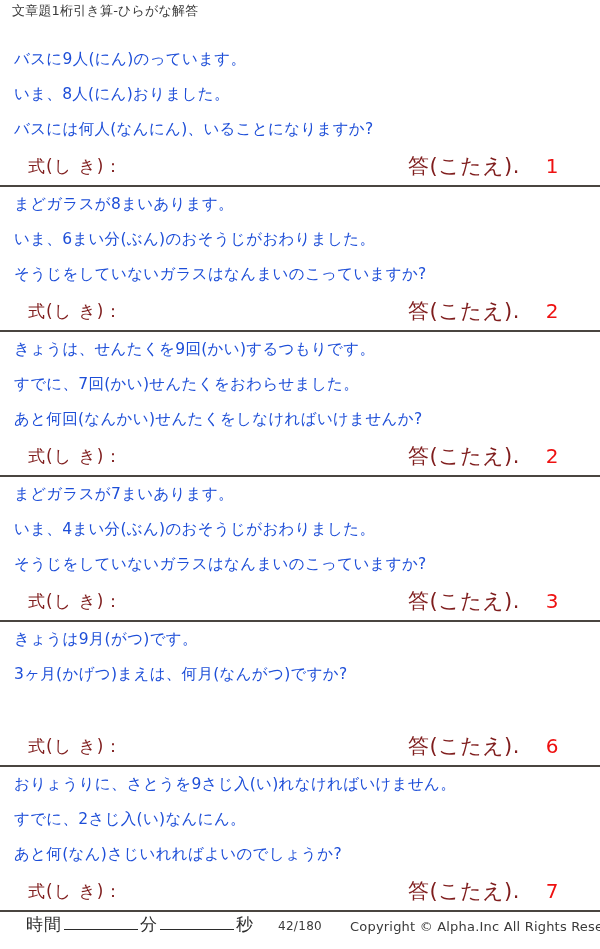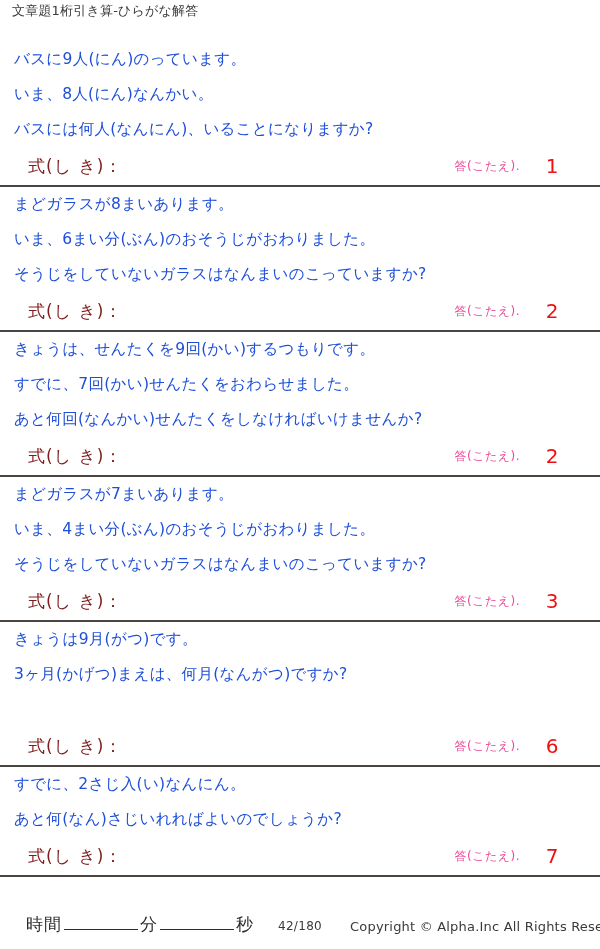--- a/index.html
+++ b/index.html
@@ -76,23 +76,23 @@
     color: #7f1d1d;
     width: 110px;
     flex: 0 0 auto;
     padding-left: 14px;
     box-sizing: border-box;
   }
   .shiki-space {
     flex: 1 1 auto;
   }
   .kotae-label {
-    font-size: 12px;
+    font-size: 21px;
     letter-spacing: 0.5px;
-    color: #ec4899;
+    color: #7f1d1d;
     flex: 0 0 auto;
     white-space: nowrap;
     margin-left: 12px;
   }
   .answer-value {
     flex: 0 0 auto;
     width: 72px;
     text-align: center;
     font-size: 20px;
     color: #ee1111;
@@ -156,21 +156,21 @@
 <body>
 
 <div class="page">
 
   <div class="doc-title">文章題1桁引き算-ひらがな解答</div>
 
   <div class="problems">
 
     <div class="problem">
       <div class="q-line">バスに9人(にん)のっています。</div>
-      <div class="q-line">いま、8人(にん)なんかい。</div>
+      <div class="q-line">いま、8人(にん)おりました。</div>
       <div class="q-line">バスには何人(なんにん)、いることになりますか?</div>
       <div class="answer-row">
         <span class="shiki-label">式(し き)：</span>
         <span class="shiki-space"></span>
         <span class="kotae-label">答(こたえ).</span>
         <span class="answer-value">1</span>
       </div>
     </div>
 
     <div class="problem">
@@ -215,20 +215,21 @@
       <div class="q-line blank"></div>
       <div class="answer-row">
         <span class="shiki-label">式(し き)：</span>
         <span class="shiki-space"></span>
         <span class="kotae-label">答(こたえ).</span>
         <span class="answer-value">6</span>
       </div>
     </div>
 
     <div class="problem">
+      <div class="q-line">おりょうりに、さとうを9さじ入(い)れなければいけません。</div>
       <div class="q-line">すでに、2さじ入(い)なんにん。</div>
       <div class="q-line">あと何(なん)さじいれればよいのでしょうか?</div>
       <div class="answer-row">
         <span class="shiki-label">式(し き)：</span>
         <span class="shiki-space"></span>
         <span class="kotae-label">答(こたえ).</span>
         <span class="answer-value">7</span>
       </div>
     </div>
 

